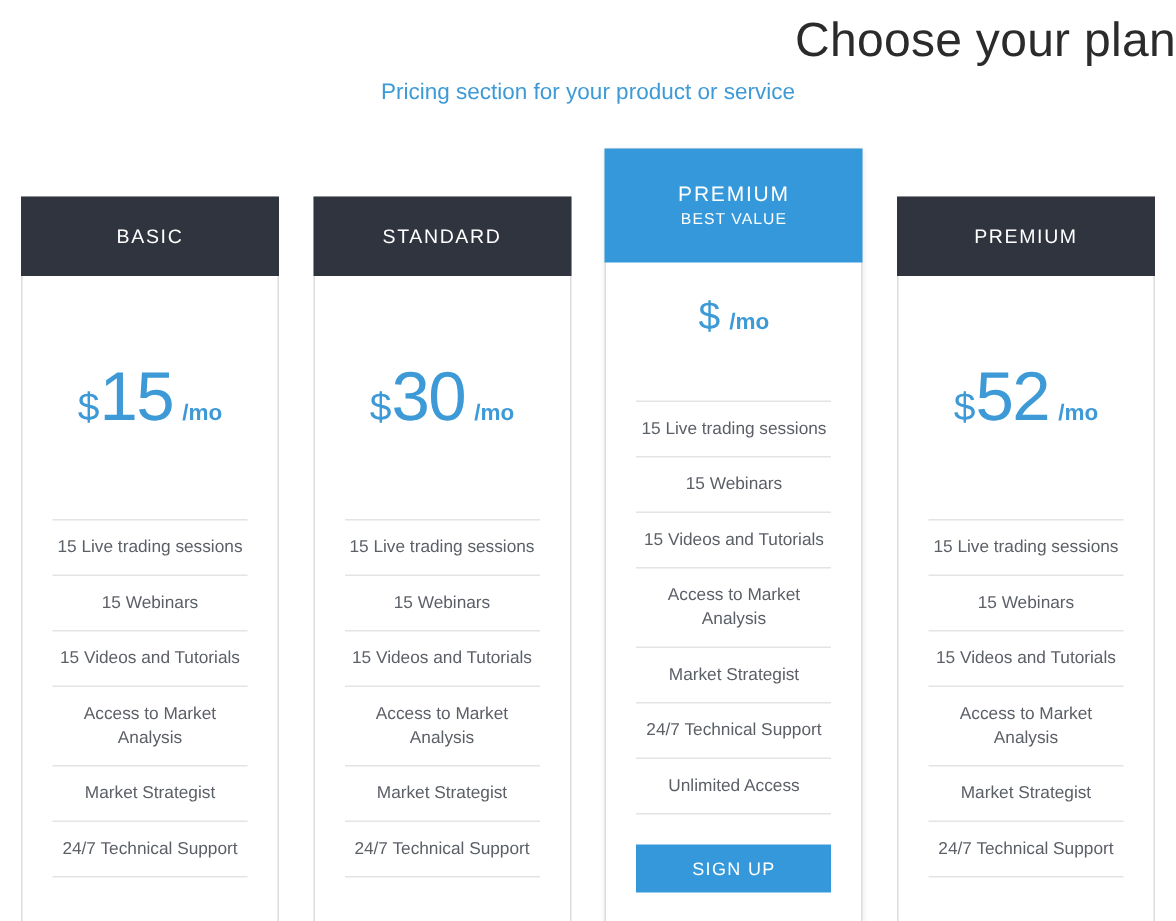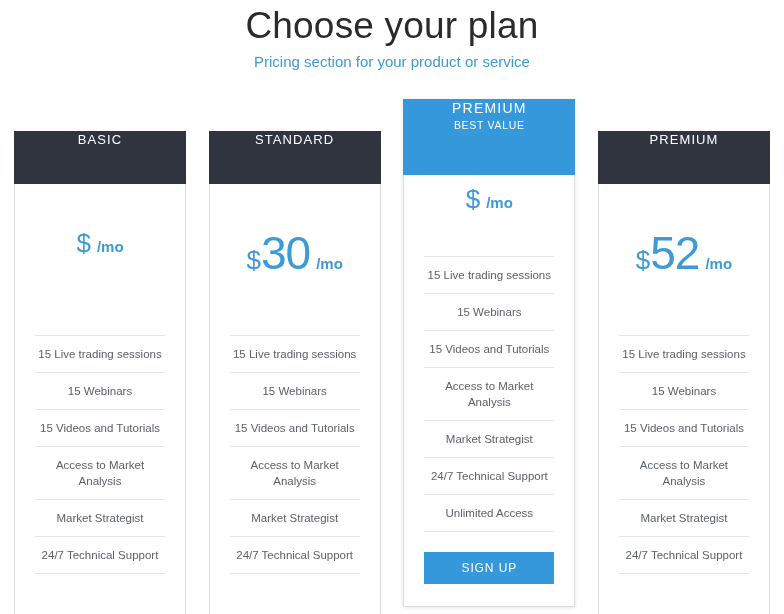--- a/index.html
+++ b/index.html
@@ -19,26 +19,27 @@
     width: 784px;
     height: 614px;
   }
 
   
   .heading {
     text-align: center;
     padding-top: 4px;
   }
   .page-title {
-    font-size: 37px;
+    font-size: 32px;
     font-weight: 400;
     color: #2b2b2b;
     letter-spacing: 0.2px;
     margin: 0;
     line-height: 44px;
+    text-align: right;
   }
   .page-subtitle {
     font-size: 15px;
     color: #3d9ad6;
     margin: 0;
     line-height: 20px;
     padding-top: 4px;
   }
 
   
@@ -73,22 +74,22 @@
 
   
   .card-header {
     background: #30343f;
     color: #ffffff;
     text-align: center;
     height: 53px;
     display: flex;
     flex-direction: column;
     align-items: center;
-    justify-content: flex-start;
-    margin: -1px -1px 5px -1px;
+    justify-content: center;
+    margin: -1px -1px 16px -1px;
   }
   .card.featured .card-header {
     background: #3498db;
     height: 76px;
   }
   .plan-name {
     font-size: 13px;
     letter-spacing: 1.1px;
     font-weight: 400;
     line-height: 18px;
@@ -178,20 +179,21 @@
     <p class="page-subtitle">Pricing section for your product or service</p>
   </div>
 
   <div class="cards">
       <div class="card standard-card">
         <div class="card-header">
           <div class="plan-name">BASIC</div>
         </div>
         <div class="price-row">
           <span class="price-currency">$</span>
+          <span class="price-amount">15</span>
           <span class="price-period">/mo</span>
         </div>
         <ul class="features">
           <li class="feature-item">15 Live trading sessions</li>
           <li class="feature-item">15 Webinars</li>
           <li class="feature-item">15 Videos and Tutorials</li>
           <li class="feature-item">Access to Market Analysis</li>
           <li class="feature-item">Market Strategist</li>
           <li class="feature-item last-feature">24/7 Technical Support</li>
         </ul>

